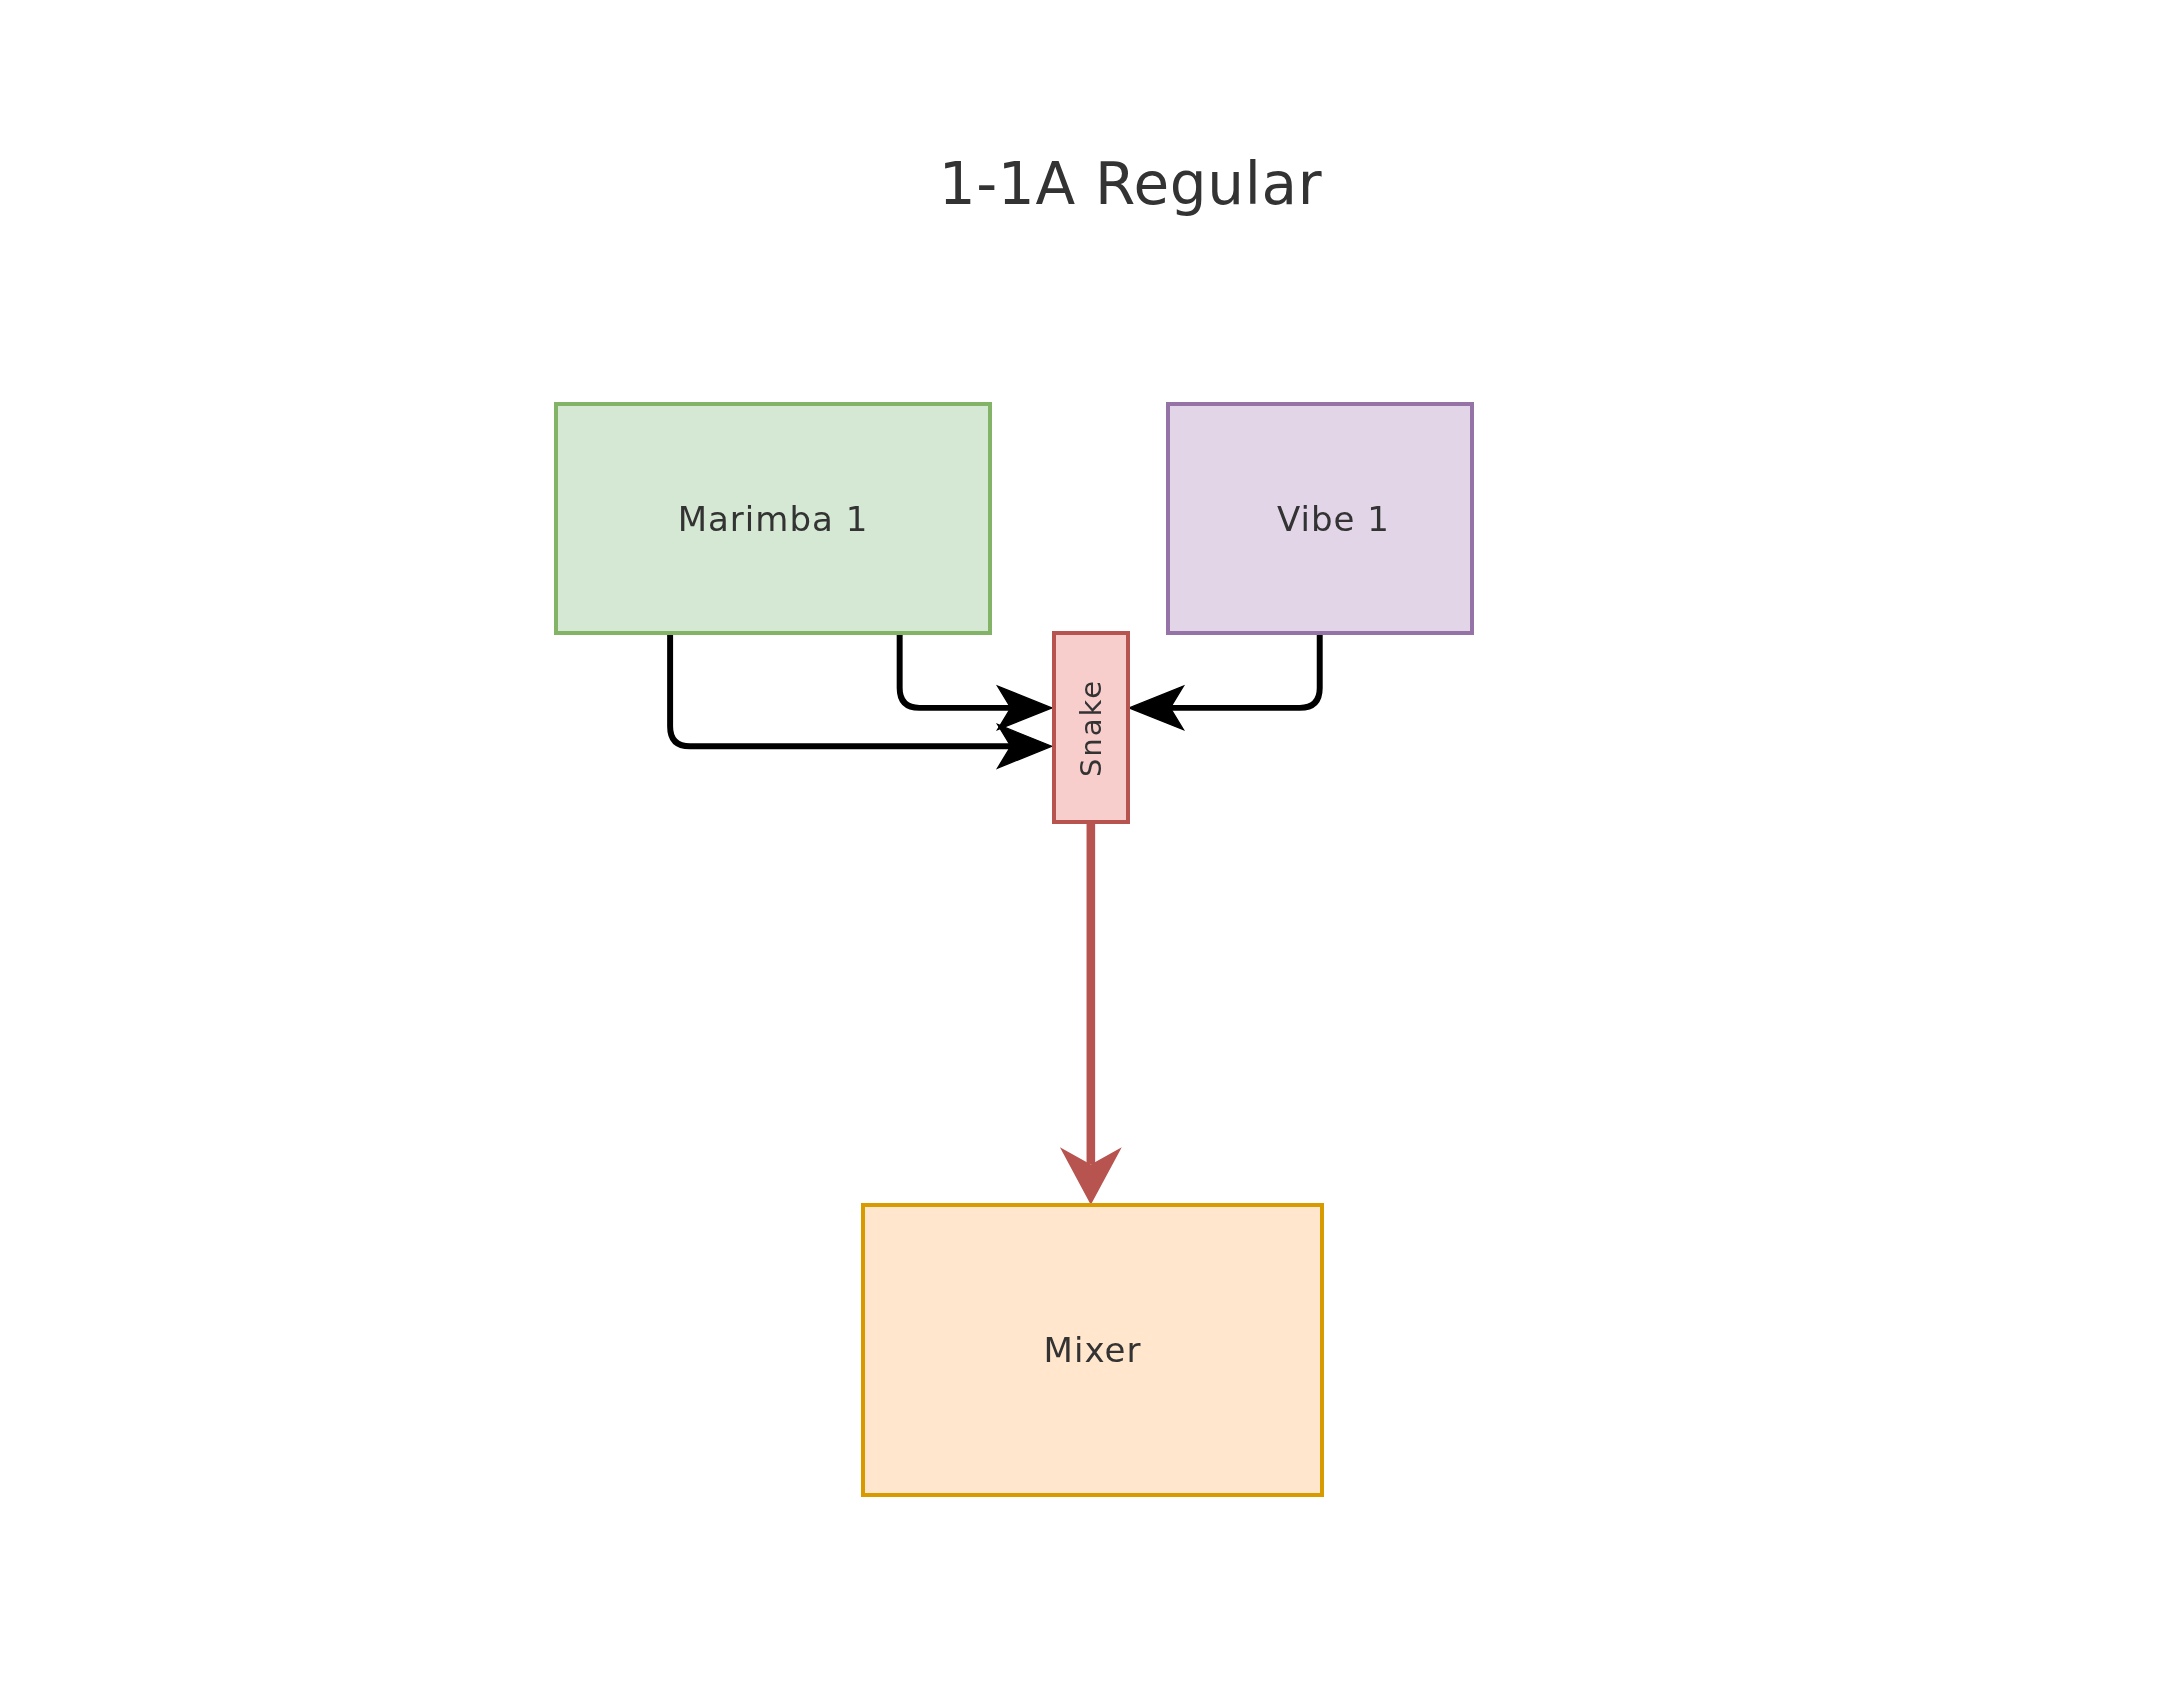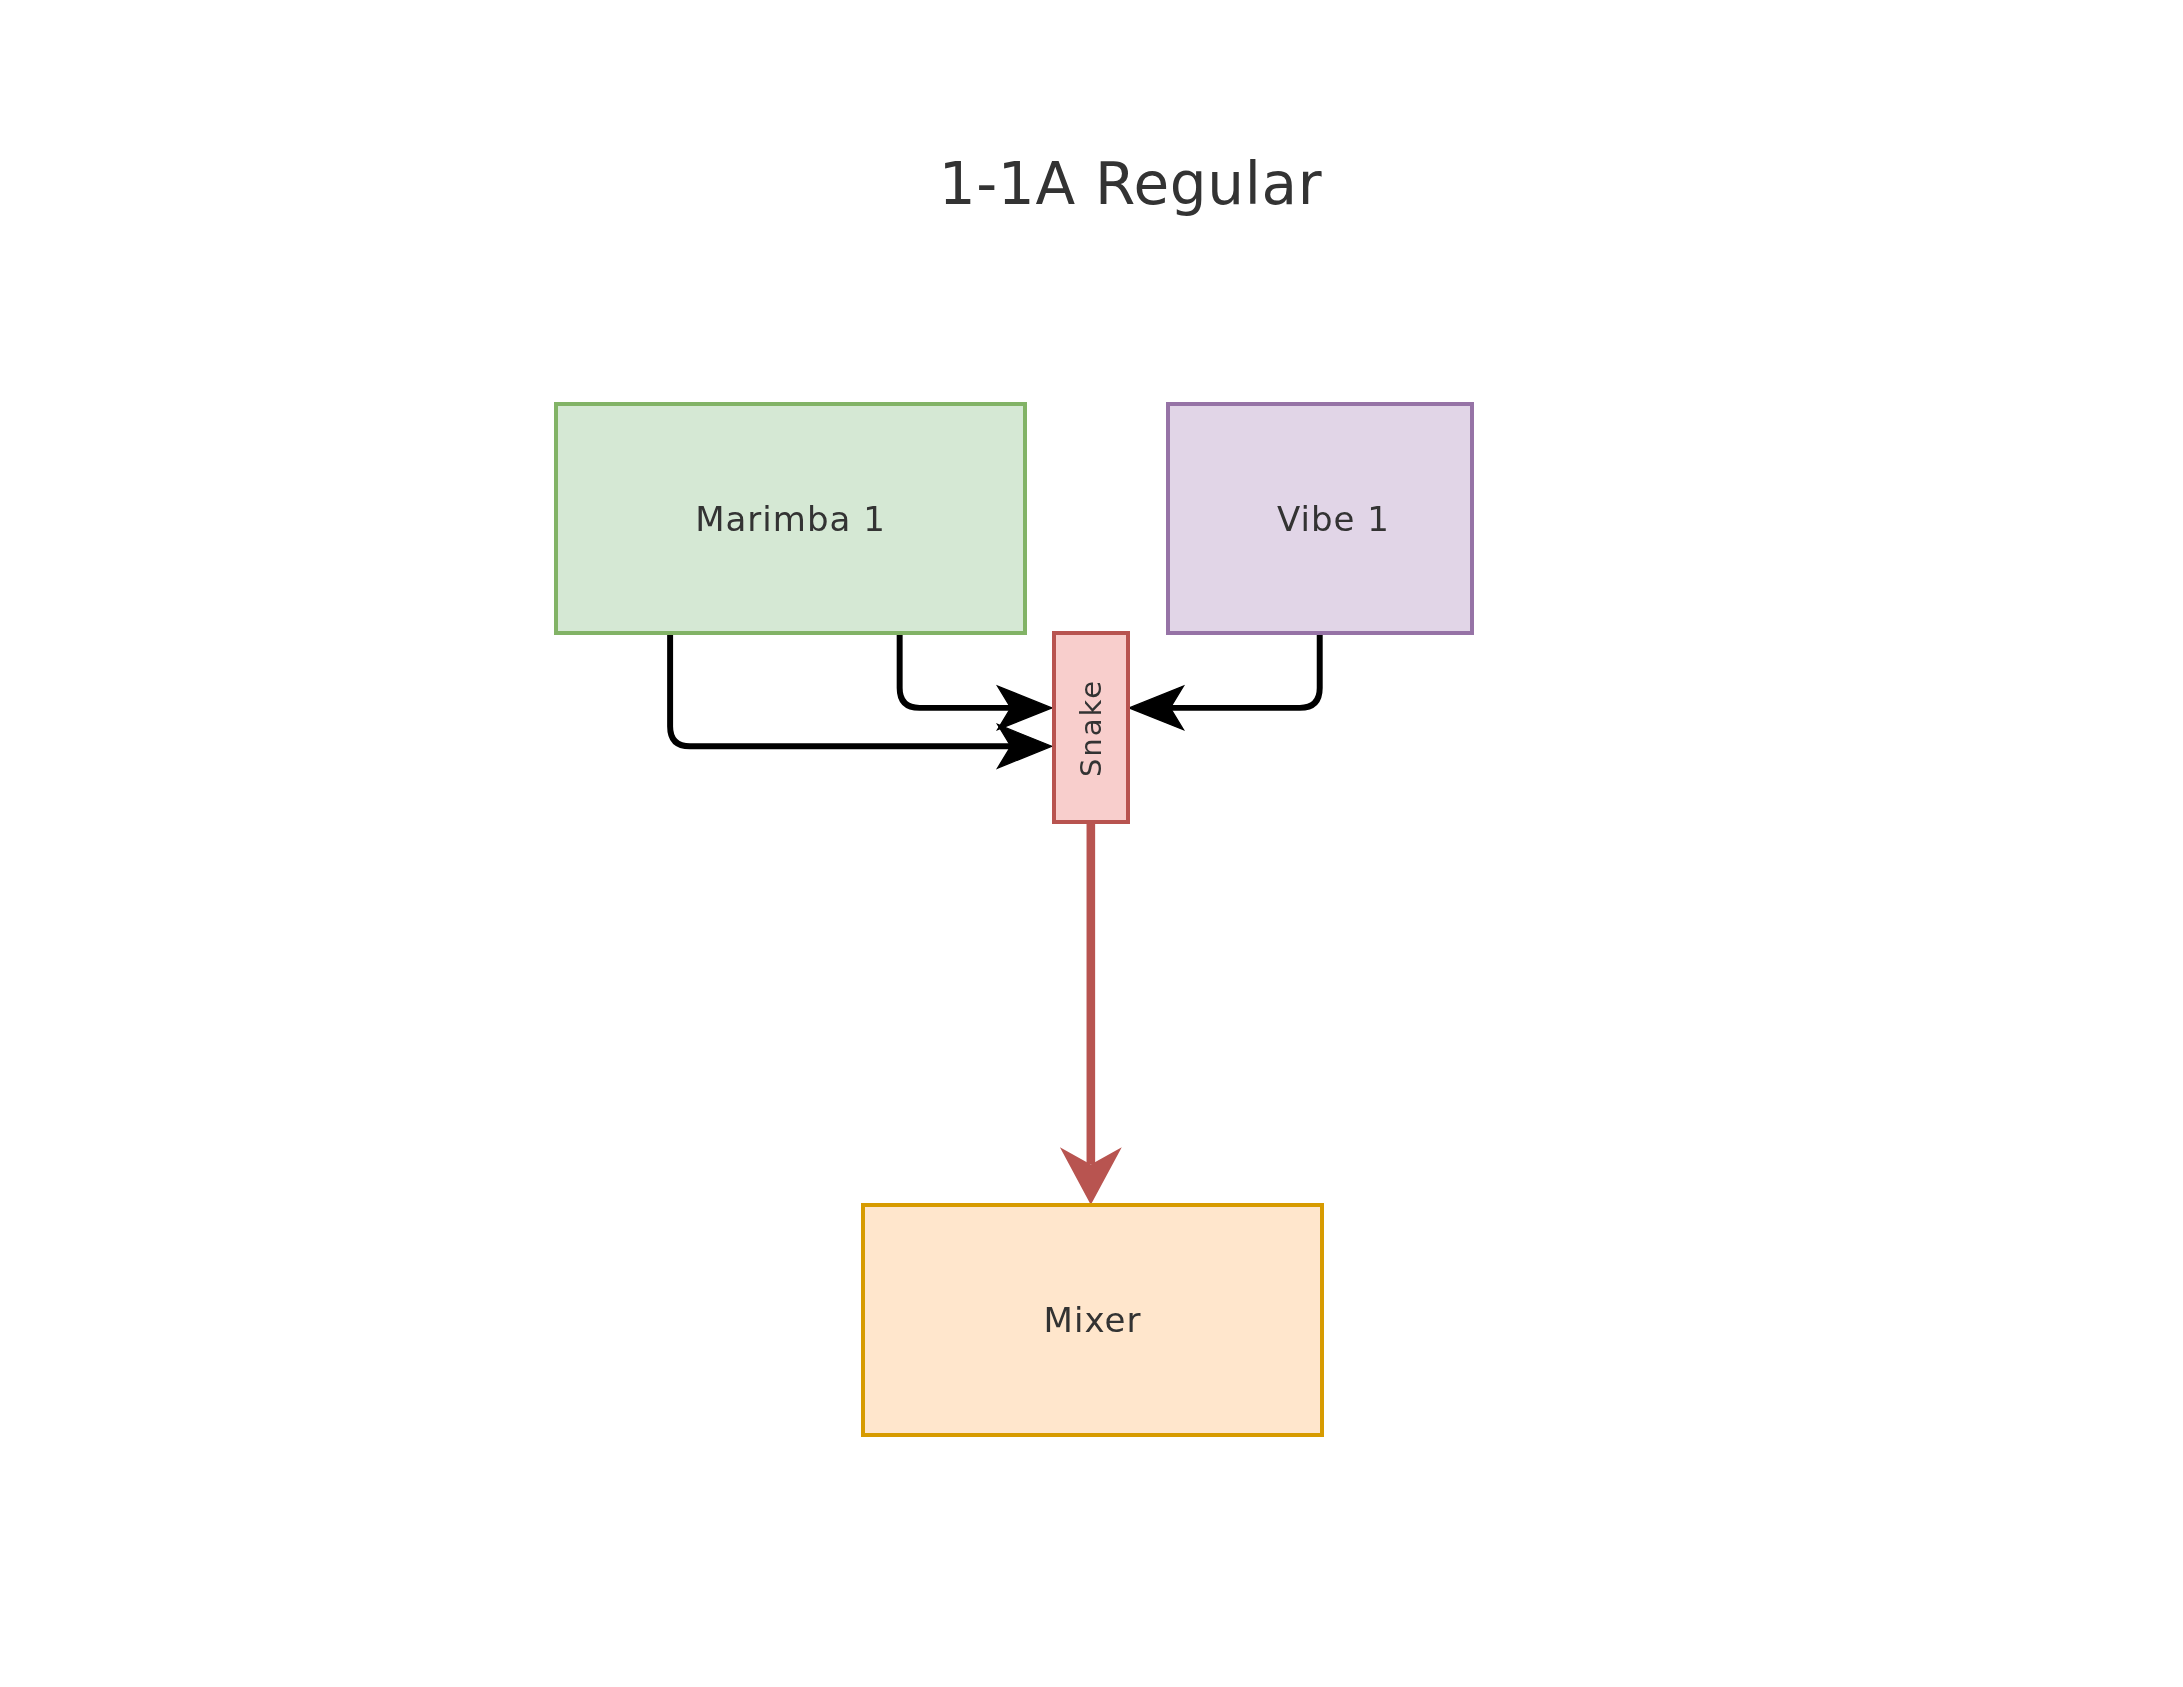--- a/index.html
+++ b/index.html
@@ -45,21 +45,21 @@
   .node-label {
     font-size: 34px;
     letter-spacing: 1px;
     color: #333333;
     white-space: nowrap;
   }
   
   #node-marimba {
     left: 554px;
     top: 402px;
-    width: 473px;
+    width: 438px;
     height: 233px;
     background: #d5e8d4;
     border: 4px solid #82b366;
   }
   
   #node-vibe {
     left: 1166px;
     top: 402px;
     width: 308px;
     height: 233px;
@@ -79,21 +79,21 @@
   #node-snake .node-label {
     transform: rotate(-90deg);
     font-size: 29px;
     letter-spacing: 2px;
   }
   
   #node-mixer {
     left: 861px;
     top: 1203px;
     width: 463px;
-    height: 234px;
+    height: 294px;
     background: #ffe6cc;
     border: 4px solid #d79b00;
   }
   #edges {
     position: absolute;
     left: 0;
     top: 0;
     width: 2183px;
     height: 1687px;
     pointer-events: none;

